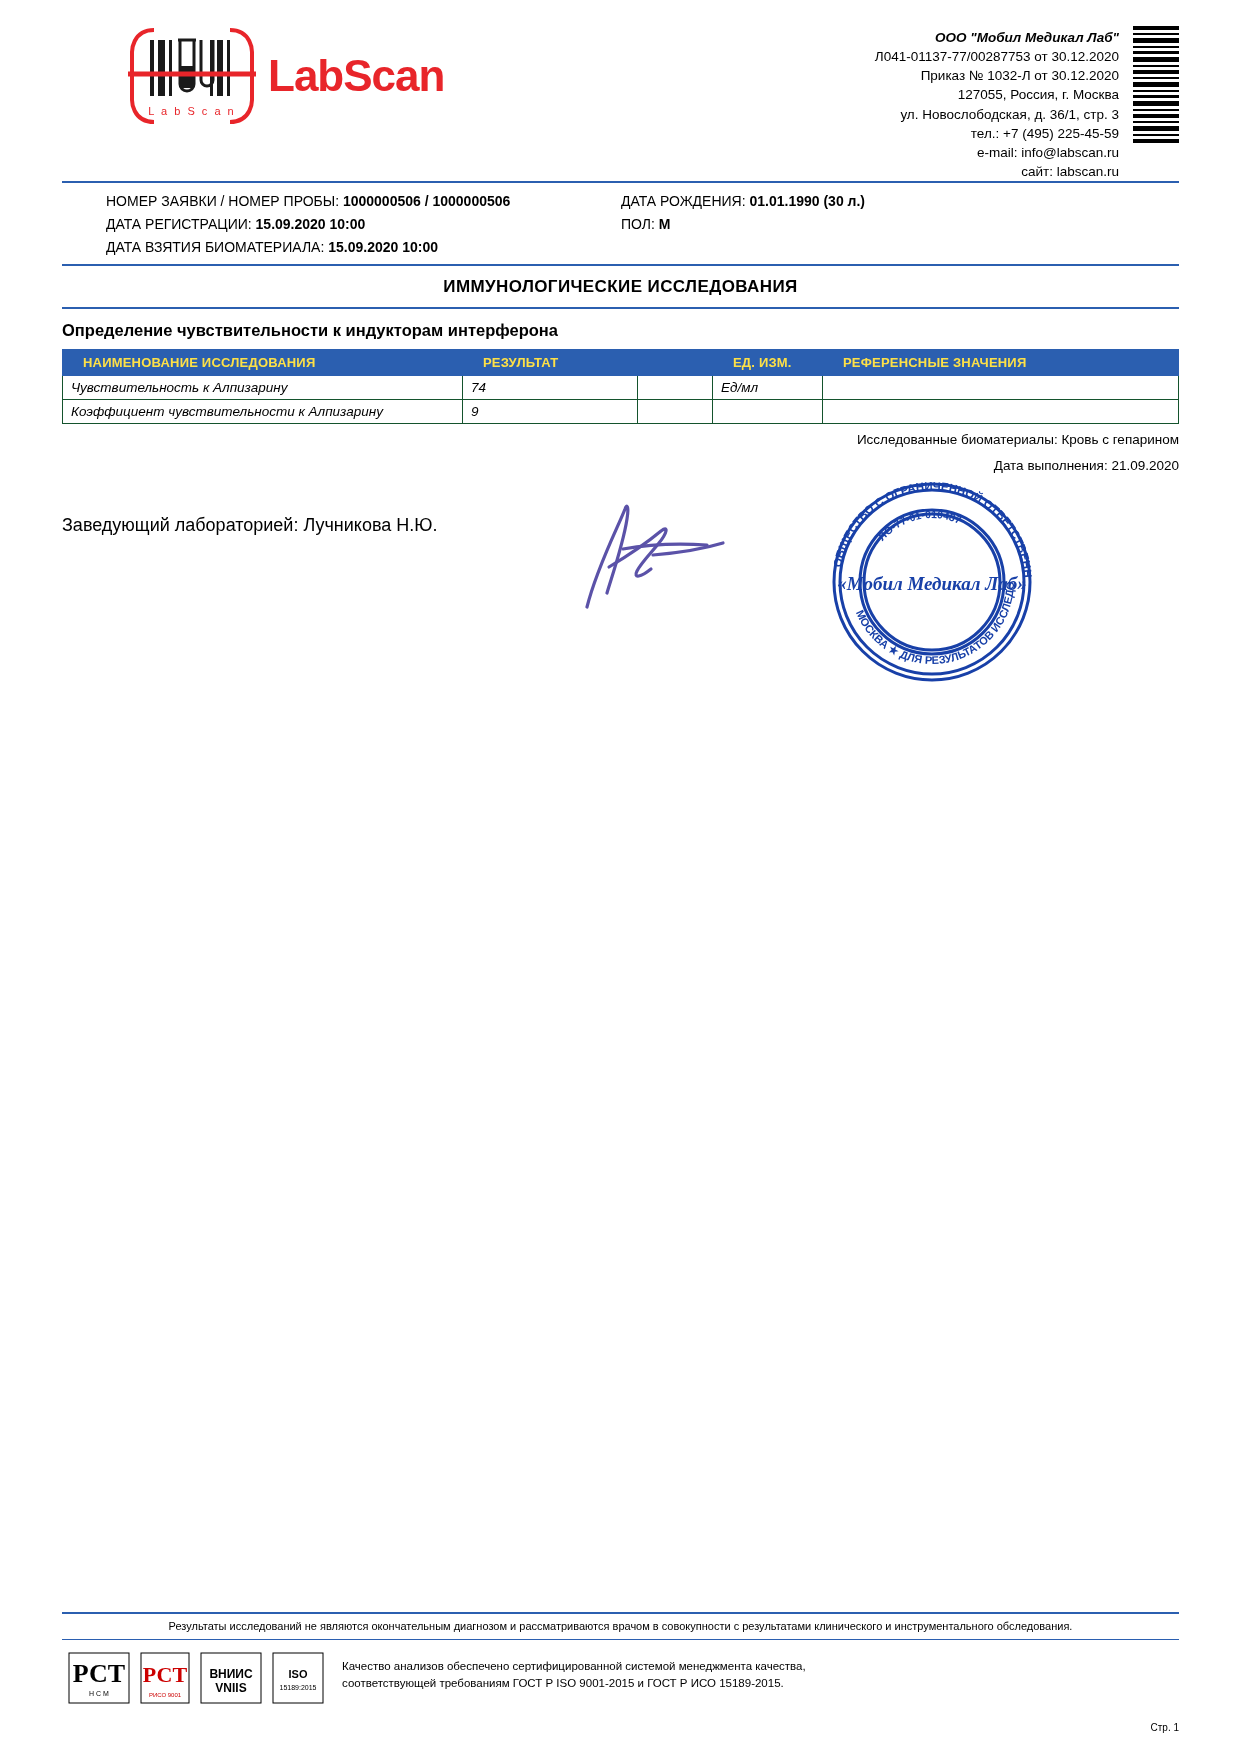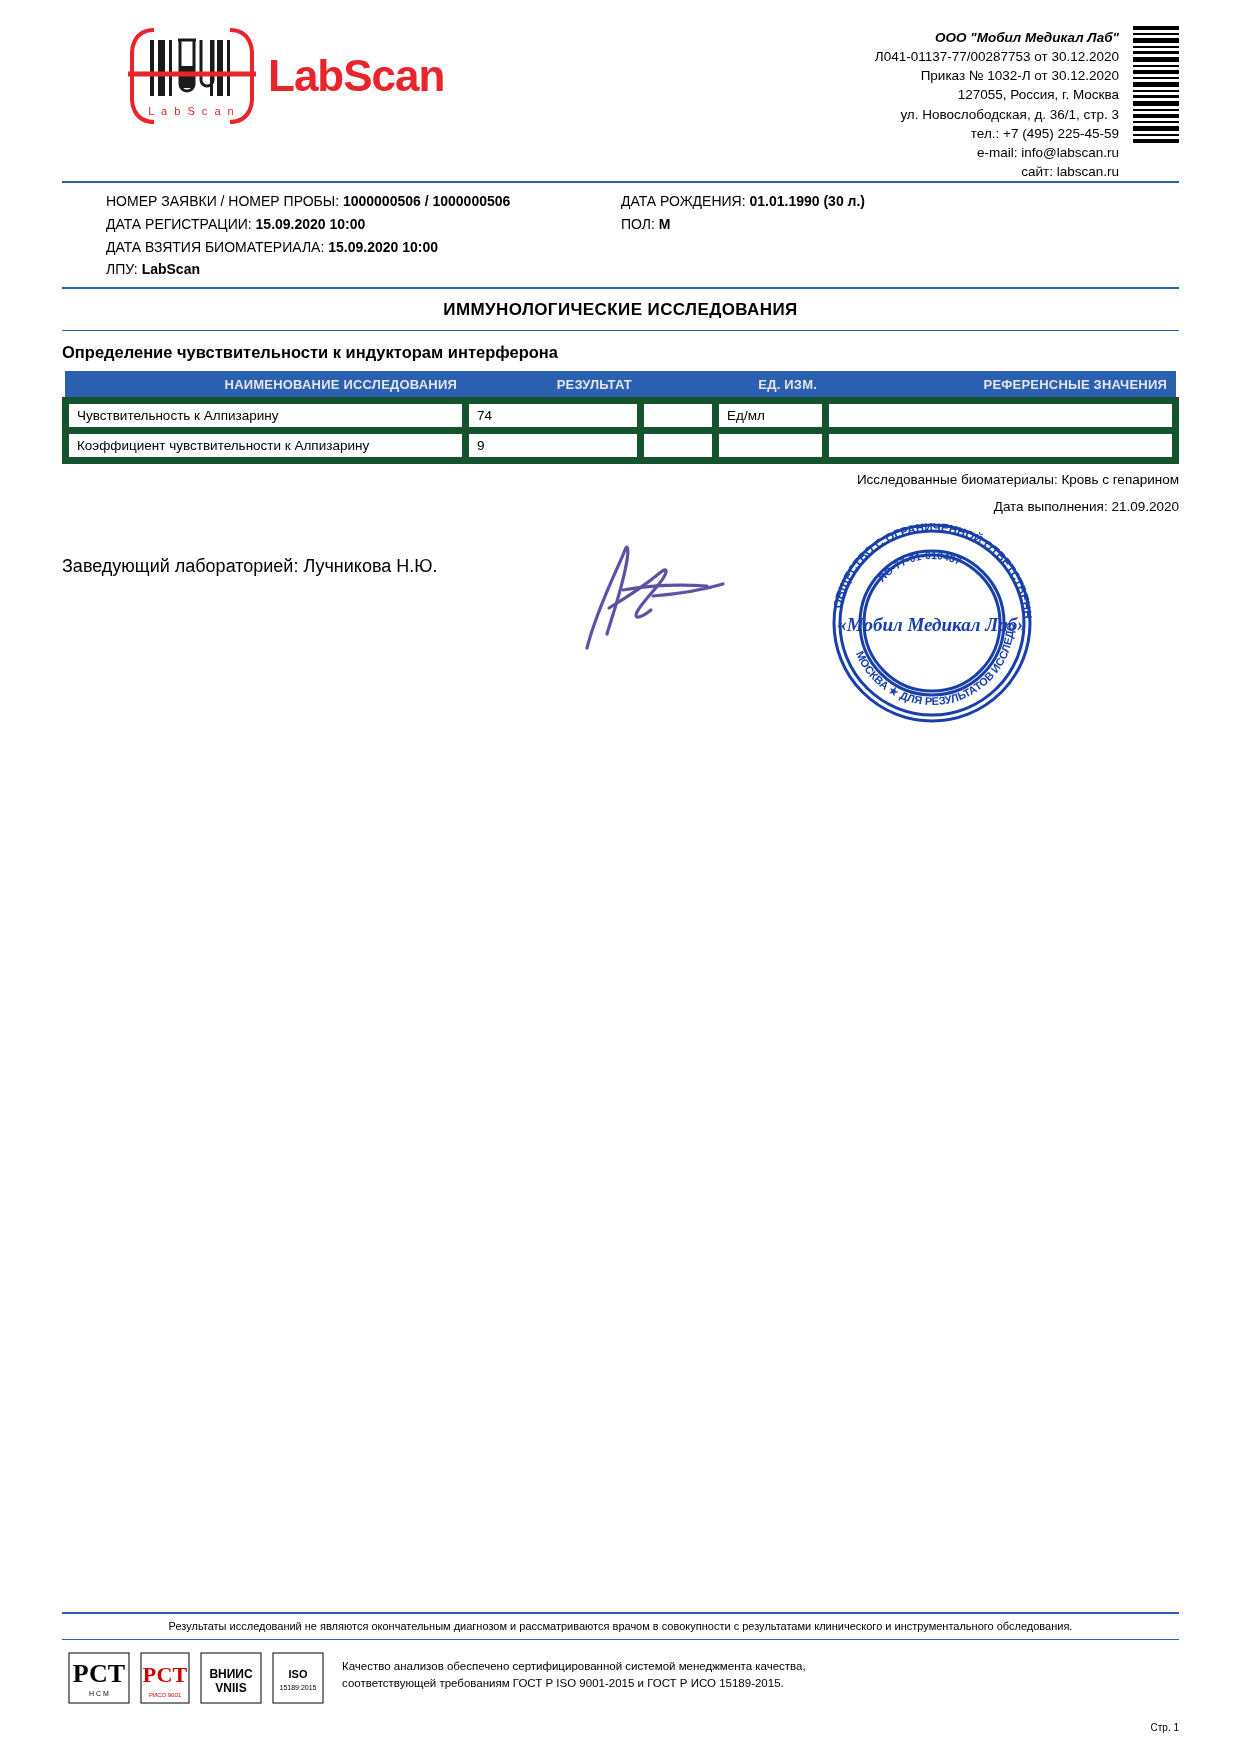--- a/index.html
+++ b/index.html
@@ -36,24 +36,24 @@
   .info b { font-weight:bold; }
   .info .lbl { }
 
   
   .section-title { text-align:center; font-size:17px; font-weight:bold; letter-spacing:.4px; padding:11px 0 10px; }
   .group-title { font-size:16.5px; font-weight:bold; padding:12px 0 9px 0; }
 
   
   table.results { width:100%; border-collapse:collapse; font-size:13.5px; }
   table.results th {
-    background:#2b5fb0; color:#e5e5e5; font-size:13px; font-weight:bold;
-    text-align:right; padding:5px 8px; border:1px solid #2b5fb0; letter-spacing:.2px;
+    background:#2b5fb0; color:#fde047; font-size:13px; font-weight:bold;
+    text-align:left; padding:5px 20px; border:1px solid #2b5fb0; letter-spacing:.2px;
   }
-  table.results td { border:7px solid #14532d; padding:4px 8px; height:24px; }
+  table.results td { border:1px solid #14532d; padding:4px 8px; height:24px;font-style:italic; }
   .c-name { width:400px; }
   .c-res  { width:175px; }
   .c-flag { width:75px; }
   .c-unit { width:110px; }
   .c-ref  { }
 
   .post-table { font-size:13.5px; text-align:right; padding-top:5px; line-height:1.6; }
 
   
   .sign-area { position:relative; height:300px; }
@@ -152,24 +152,20 @@
         <span class="lbl">НОМЕР ЗАЯВКИ / НОМЕР ПРОБЫ:</span>
         <b>1000000506 / 1000000506</b>
       </div>
       <div>
         <span class="lbl">ДАТА РЕГИСТРАЦИИ:</span>
         <b>15.09.2020 10:00</b>
       </div>
       <div>
         <span class="lbl">ДАТА ВЗЯТИЯ БИОМАТЕРИАЛА:</span>
         <b>15.09.2020 10:00</b>
-      </div>
-      <div>
-        <span class="lbl">ЛПУ:</span>
-        <b>LabScan</b>
       </div>
     </div>
     <div class="col-r">
       <div>
         <span class="lbl">ДАТА РОЖДЕНИЯ:</span>
         <b>01.01.1990 (30 л.)</b>
       </div>
       <div>
         <span class="lbl">ПОЛ:</span>
         <b>М</b>

